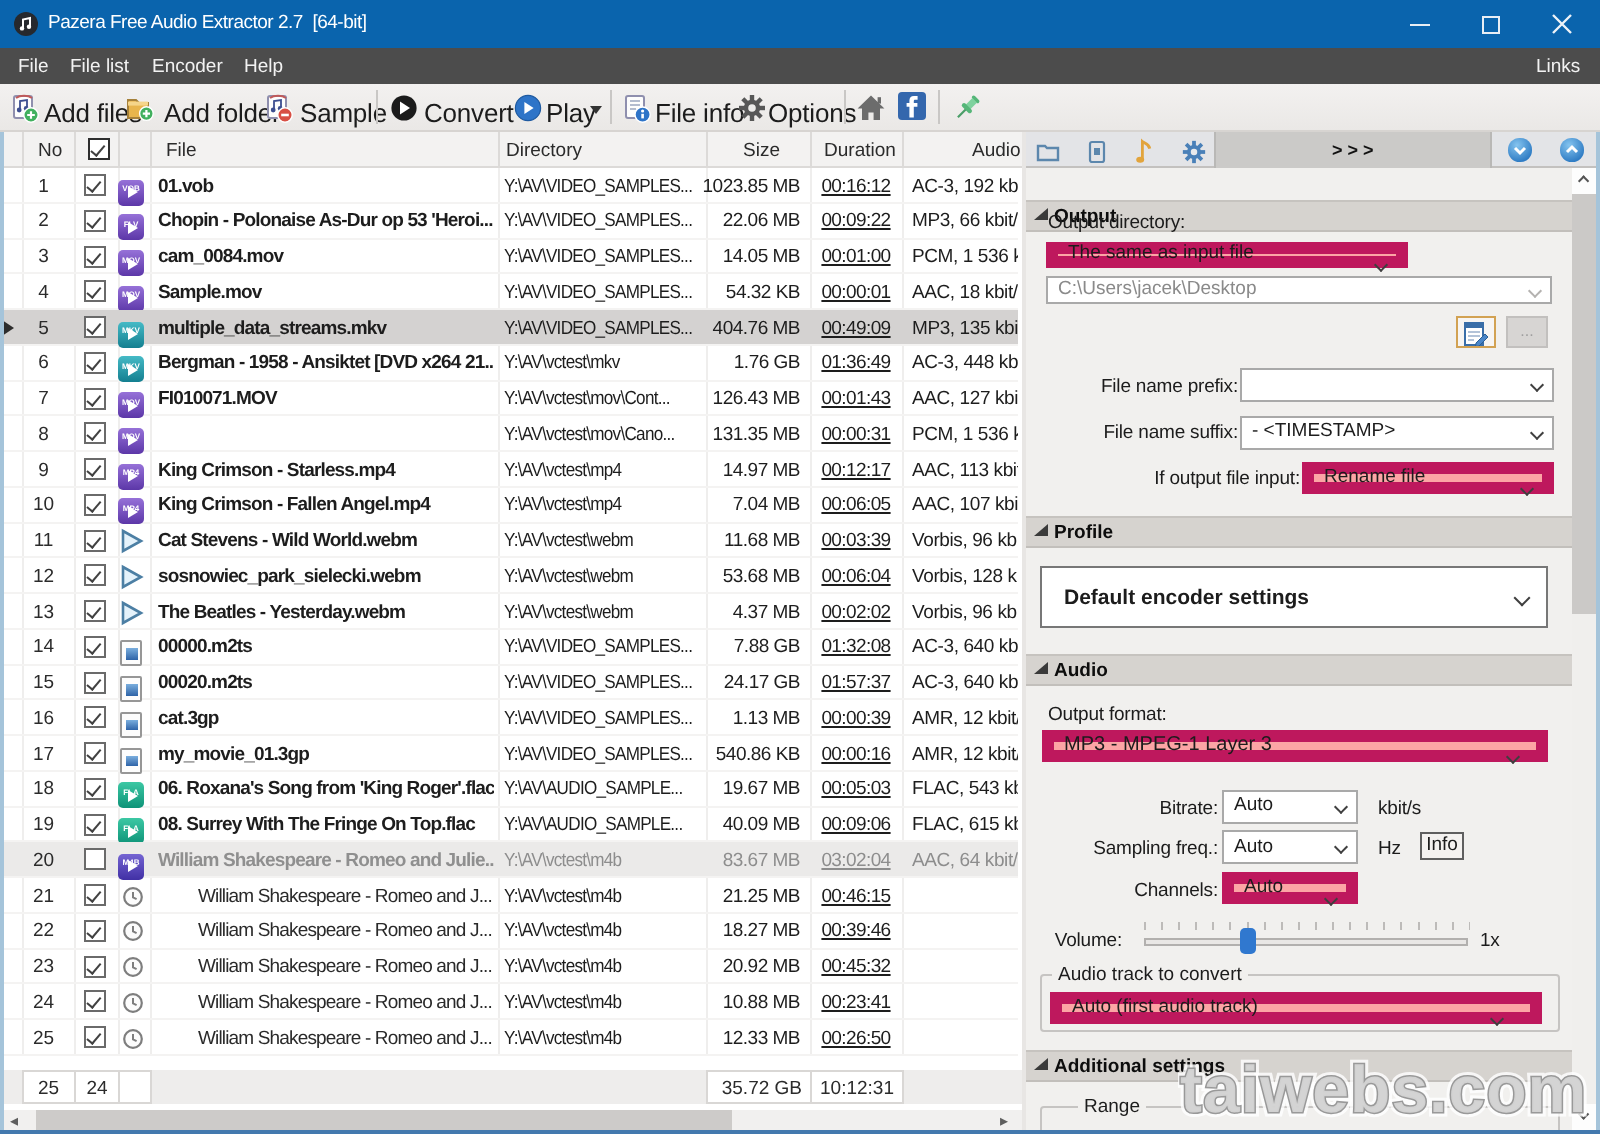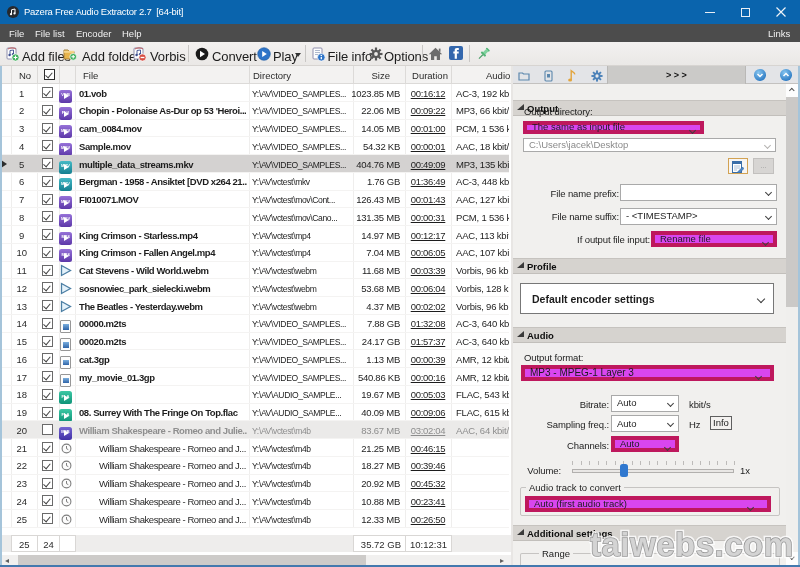--- a/index.html
+++ b/index.html
@@ -81,21 +81,21 @@
 #tabsel b { position:absolute; left:58px; top:4px; font-size:9px; letter-spacing:2.5px; color:#111; }
 .rbtn { position:absolute; top:3px; width:11.5px; height:11.5px; border-radius:50%; background:radial-gradient(circle at 38% 30%,#85c4ef,#2f7cc4 75%); }
 .rbtn svg { position:absolute; left:1.7px; top:1.7px; }
 
 .band { position:absolute; left:0; width:273px; height:16px; background:#d6d3cf; border-top:1px solid #c6c3bf; border-bottom:1px solid #c2bfbb; }
 .band .tr3 { position:absolute; left:3.5px; top:3.2px; width:0; height:0; border-left:7px solid transparent; border-bottom:6px solid #3a3a3a; }
 .band b { position:absolute; left:14px; top:1.5px; font-size:9.5px; color:#0d0d0d; }
 
 .lbl { position:absolute; letter-spacing:-0.1px; }
 .lblr { position:absolute; text-align:right; letter-spacing:-0.1px; }
-.cmb { position:absolute; background:#d946ef; border:4px solid #be185d; }
+.cmb { position:absolute; background:#fca5a5; border:6px solid #be185d; }
 .cmbw { position:absolute; background:#fff; border:1px solid #a9a9a9; }
 .cmb i,.cmbw i { font-style:normal; position:absolute; left:5px; top:50%; transform:translateY(-52%); line-height:10px; white-space:nowrap; }
 .chev { position:absolute; right:5px; top:3.5px; width:5px; height:5px; border-right:1.2px solid #3f3f3f; border-bottom:1.2px solid #3f3f3f; transform:rotate(45deg); }
 .chev.gray { border-color:#b4b2b0; }
 
 #gbox1,#gbox2 { position:absolute; border:1px solid #c6c4c2; border-radius:2px; }
 .glabel { position:absolute; background:#f1f0ee; padding:0 3px; }
 
 #psb { position:absolute; left:273px; top:18px; width:12px; height:483px; background:#f0efed; }
 #psb .up,#psb .dn { position:absolute; left:0; width:12px; height:13px; background:#fdfdfd; }
@@ -165,21 +165,21 @@
   <div class="t" style="left:82px">Add folder</div>
   <svg style="left:133px;top:5px" width="14" height="15" viewBox="0 0 14 15">
       <rect x="1" y="1" width="9" height="11" rx="1" fill="#fdfdfd" stroke="#8f8fae"></rect>
       <path d="M4 8 L4 3.5 L7.5 3 L7.5 7" stroke="#3c4e90" stroke-width="0.9" fill="none"></path>
       <circle cx="3.6" cy="8" r="1.2" fill="#3c4e90"></circle>
       <circle cx="7.1" cy="7.2" r="1.2" fill="#3c4e90"></circle>
       <path d="M2 2 C4 0.5 8 0.5 10 2" stroke="#c05a5a" stroke-width="1" fill="none"></path>
       <circle cx="9.5" cy="10.5" r="3.6" fill="#d84f44" stroke="#fff" stroke-width="0.7"></circle>
       <path d="M7.6 10.5 L11.4 10.5" stroke="#fff" stroke-width="1.3"></path>
     </svg>
-  <div class="t" style="left:150px">Vorbis</div>
+  <div class="t" style="left:150px">Sample</div>
   <div class="sep" style="left:188px"></div>
   <svg style="left:195px;top:5px" width="14" height="14" viewBox="0 0 14 14">
       <circle cx="7" cy="7" r="6.3" fill="#1b1b1b"></circle>
       <path d="M5 3.8 L10 7 L5 10.2 Z" fill="#fff"></path>
     </svg>
   <div class="t" style="left:212px">Convert</div>
   <svg style="left:257px;top:5px" width="14" height="14" viewBox="0 0 14 14">
       <circle cx="7" cy="7" r="6.3" fill="#2e74c8" stroke="#1f5aa0" stroke-width="0.6"></circle>
       <path d="M5.2 4 L9.8 7 L5.2 10 Z" fill="#fff"></path>
     </svg>
@@ -504,20 +504,21 @@
   </div>
 <div class="row" style="top:385.92px">
     <span class="c-no">18</span>
     <span class="cb"></span>
     <span class="c-ic">
       <span class="bx gr">
         <span class="tri"></span>
         <span class="lb">FLA</span>
       </span>
     </span>
+    <span class="fn" style="left:79px;width:168px">06. Roxana's Song from 'King Roger'.flac</span>
     <span class="c-dir">Y:\AV\AUDIO_SAMPLE...</span>
     <span class="c-sz">19.67 MB</span>
     <span class="c-du">00:05:03</span>
     <span class="c-au">FLAC, 543 kbit</span>
   </div>
 <div class="row" style="top:403.68px">
     <span class="c-no">19</span>
     <span class="cb"></span>
     <span class="c-ic">
       <span class="bx gr">

